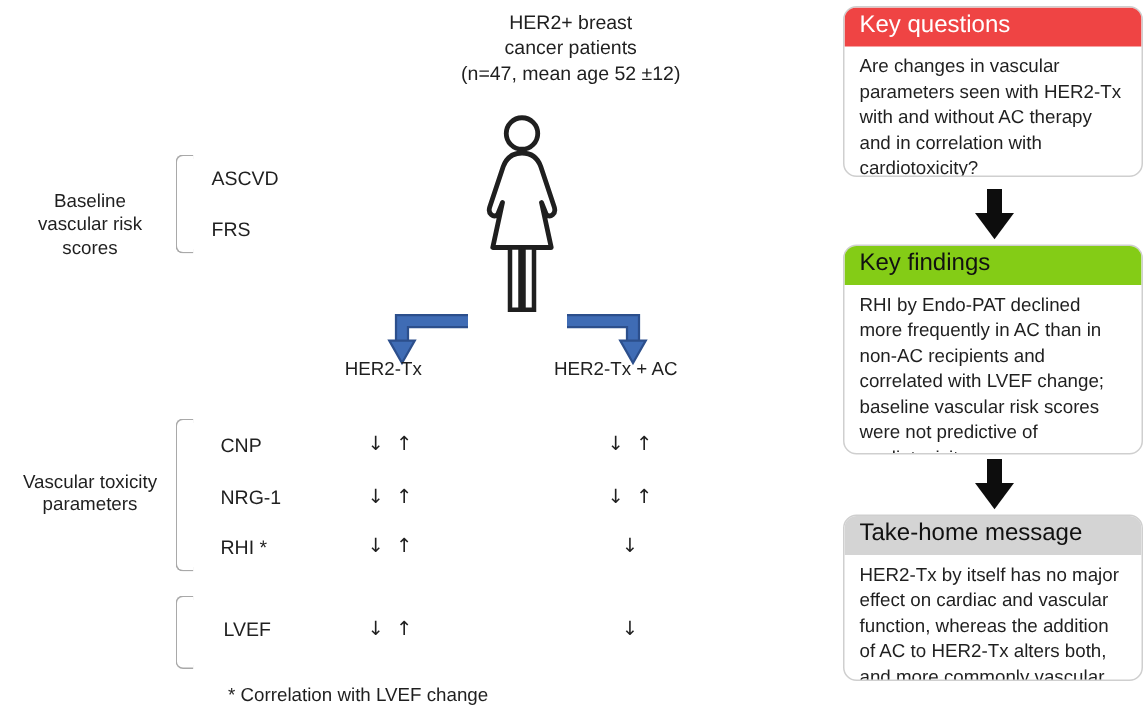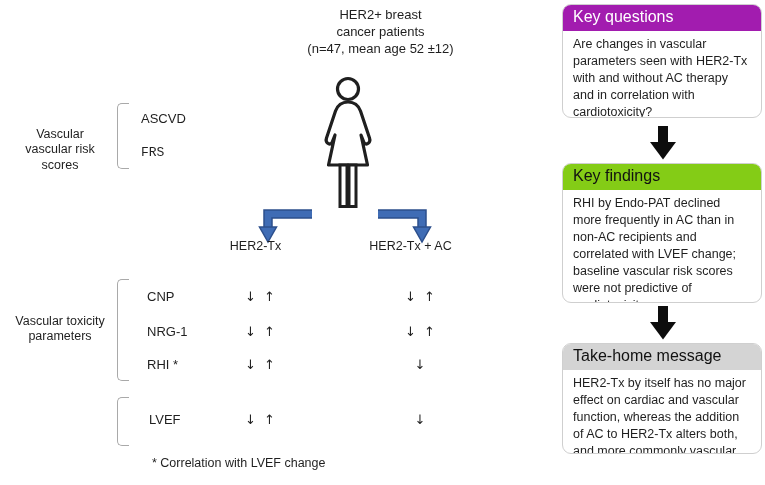--- a/index.html
+++ b/index.html
@@ -65,26 +65,26 @@
   <svg class="abs" style="left:368px;top:208px;" width="72" height="40" viewBox="0 0 72 40">
     <path d="M10 6 H54 V19" fill="none" stroke="var(--arrow-blue-dark)" stroke-width="9.5"></path>
     <path d="M10 6 H54 V19" fill="none" stroke="var(--arrow-blue)" stroke-width="6.5"></path>
     <polygon points="45.5,19 62.5,19 54,34" fill="var(--arrow-blue)" stroke="var(--arrow-blue-dark)" stroke-width="1.5"></polygon>
   </svg>
 
   <div class="abs branch-label" style="left:213px;top:239px;width:85px;">HER2-Tx</div>
   <div class="abs branch-label" style="left:358px;top:239px;width:105px;">HER2-Tx + AC</div>
 
   <div class="abs grp-label" style="left:6px;top:127px;">
-    <div>Vascular</div>
+    <div>Baseline</div>
     <div>vascular risk scores</div>
   </div>
   <div class="abs bracket" style="left:117px;top:103px;height:64px;"></div>
   <div class="abs item" style="left:141px;top:111px;">ASCVD</div>
-  <div class="abs item" style="left:141px;top:145px;font-family:Liberation Mono, monospace;">FRS</div>
+  <div class="abs item" style="left:141px;top:145px;">FRS</div>
 
   <div class="abs grp-label" style="left:6px;top:314px;">
     <div>Vascular toxicity</div>
     <div>parameters</div>
   </div>
   <div class="abs bracket" style="left:117px;top:279px;height:100px;"></div>
 
   <div class="abs item" style="left:147px;top:289px;">CNP</div>
   <div class="abs arrow-cell" style="left:234px;top:289px;">↓ ↑</div>
   <div class="abs arrow-cell" style="left:394px;top:289px;">↓ ↑</div>
@@ -98,21 +98,21 @@
   <div class="abs arrow-cell" style="left:394px;top:357px;">↓</div>
 
   <div class="abs bracket" style="left:117px;top:397px;height:47px;"></div>
   <div class="abs item" style="left:149px;top:412px;">LVEF</div>
   <div class="abs arrow-cell" style="left:234px;top:412px;">↓ ↑</div>
   <div class="abs arrow-cell" style="left:394px;top:412px;">↓</div>
 
   <div class="abs footnote" style="left:152px;top:456px;">* Correlation with LVEF change</div>
 
   <div class="abs panel" style="top:4px;height:114px;">
-    <div class="panel-header" style="background: #a21caf; color: rgb(255, 255, 255);">Key questions</div>
+    <div class="panel-header" style="background: #ef4444; color: rgb(255, 255, 255);">Key questions</div>
     <div class="panel-body">Are changes in vascular parameters seen with HER2-Tx with and without AC therapy and in correlation with cardiotoxicity?</div>
   </div>
 
   <svg class="abs" style="left:648px;top:126px;" width="30" height="35" viewBox="0 0 30 35">
     <rect x="10" y="0" width="10" height="17" fill="var(--flow-arrow)"></rect>
     <polygon points="2,16 28,16 15,33.5" fill="var(--flow-arrow)"></polygon>
   </svg>
 
   <div class="abs panel" style="top:163px;height:140px;">
     <div class="panel-header" style="background: #84cc16; color: rgb(17, 17, 17);">Key findings</div>

